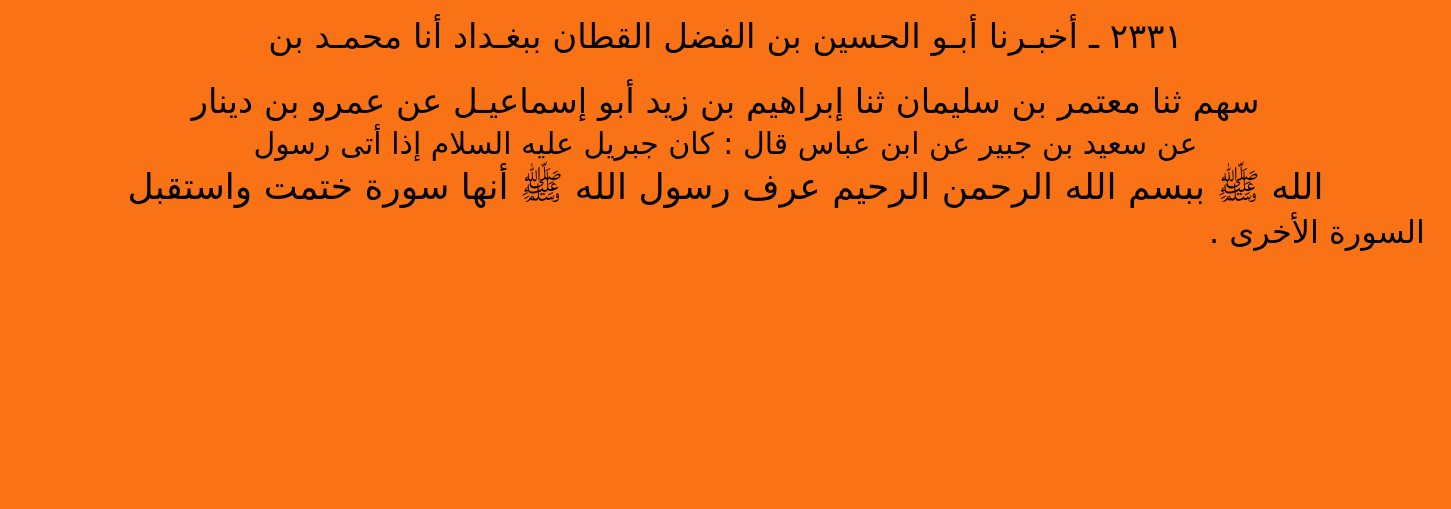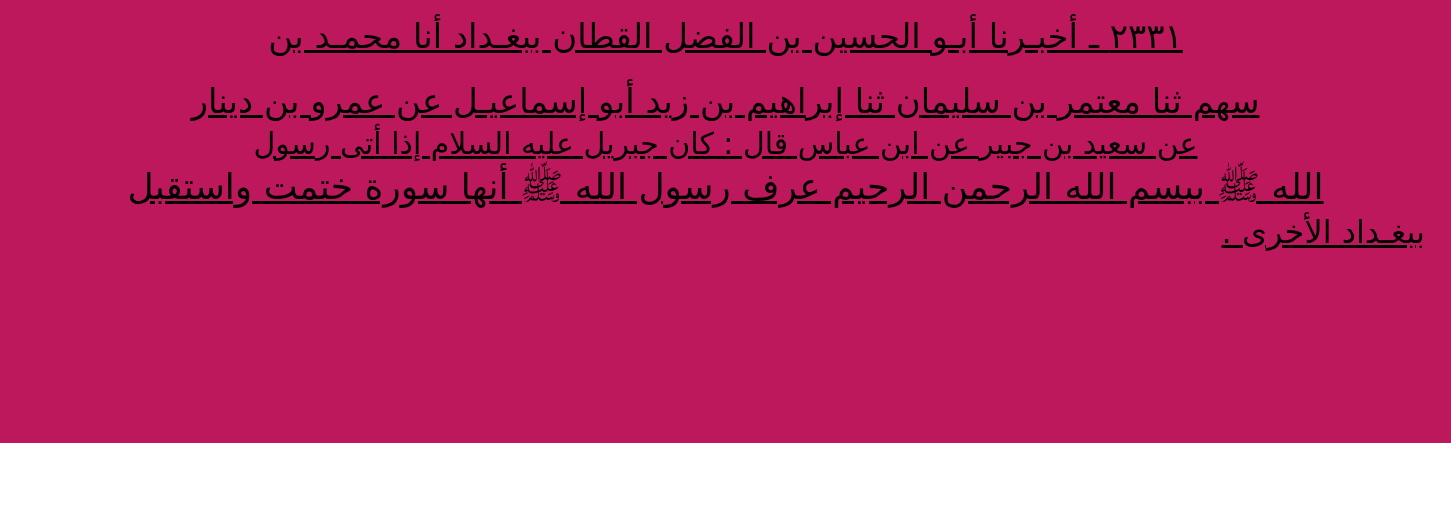--- a/index.html
+++ b/index.html
@@ -3,25 +3,24 @@
 <meta charset="utf-8">
 <style>
   html, body {
     margin: 0;
     padding: 0;
     background: #ffffff;
   }
   .page {
     position: relative;
     width: 1451px;
-    height: 443px;
-    background: #be185d;
+    height: 509px;
+    background: #f97316;
     overflow: hidden;
     box-sizing: border-box;
-    text-decoration: underline;
   }
   .hadith-block {
     direction: rtl;
     text-align: justify;
     text-align-last: center;
     font-family: "DejaVu Sans", sans-serif;
     color: #000000;
     padding: 14px 26px 10px 26px;
     box-sizing: border-box;
   }
@@ -84,18 +83,18 @@
     </div>
 
     <div class="line line-5">
       <span class="line-inner l-center">
         <span class="word">الله ﷺ ببسم الله الرحمن الرحيم عرف رسول الله ﷺ أنها سورة ختمت واستقبل</span>
       </span>
     </div>
 
     <div class="line line-6">
       <span class="line-inner l-left">
-        <span class="word">ببغـداد الأخرى .</span>
+        <span class="word">السورة الأخرى .</span>
       </span>
     </div>
 
   </div>
 </div>
 
 </body></html>

